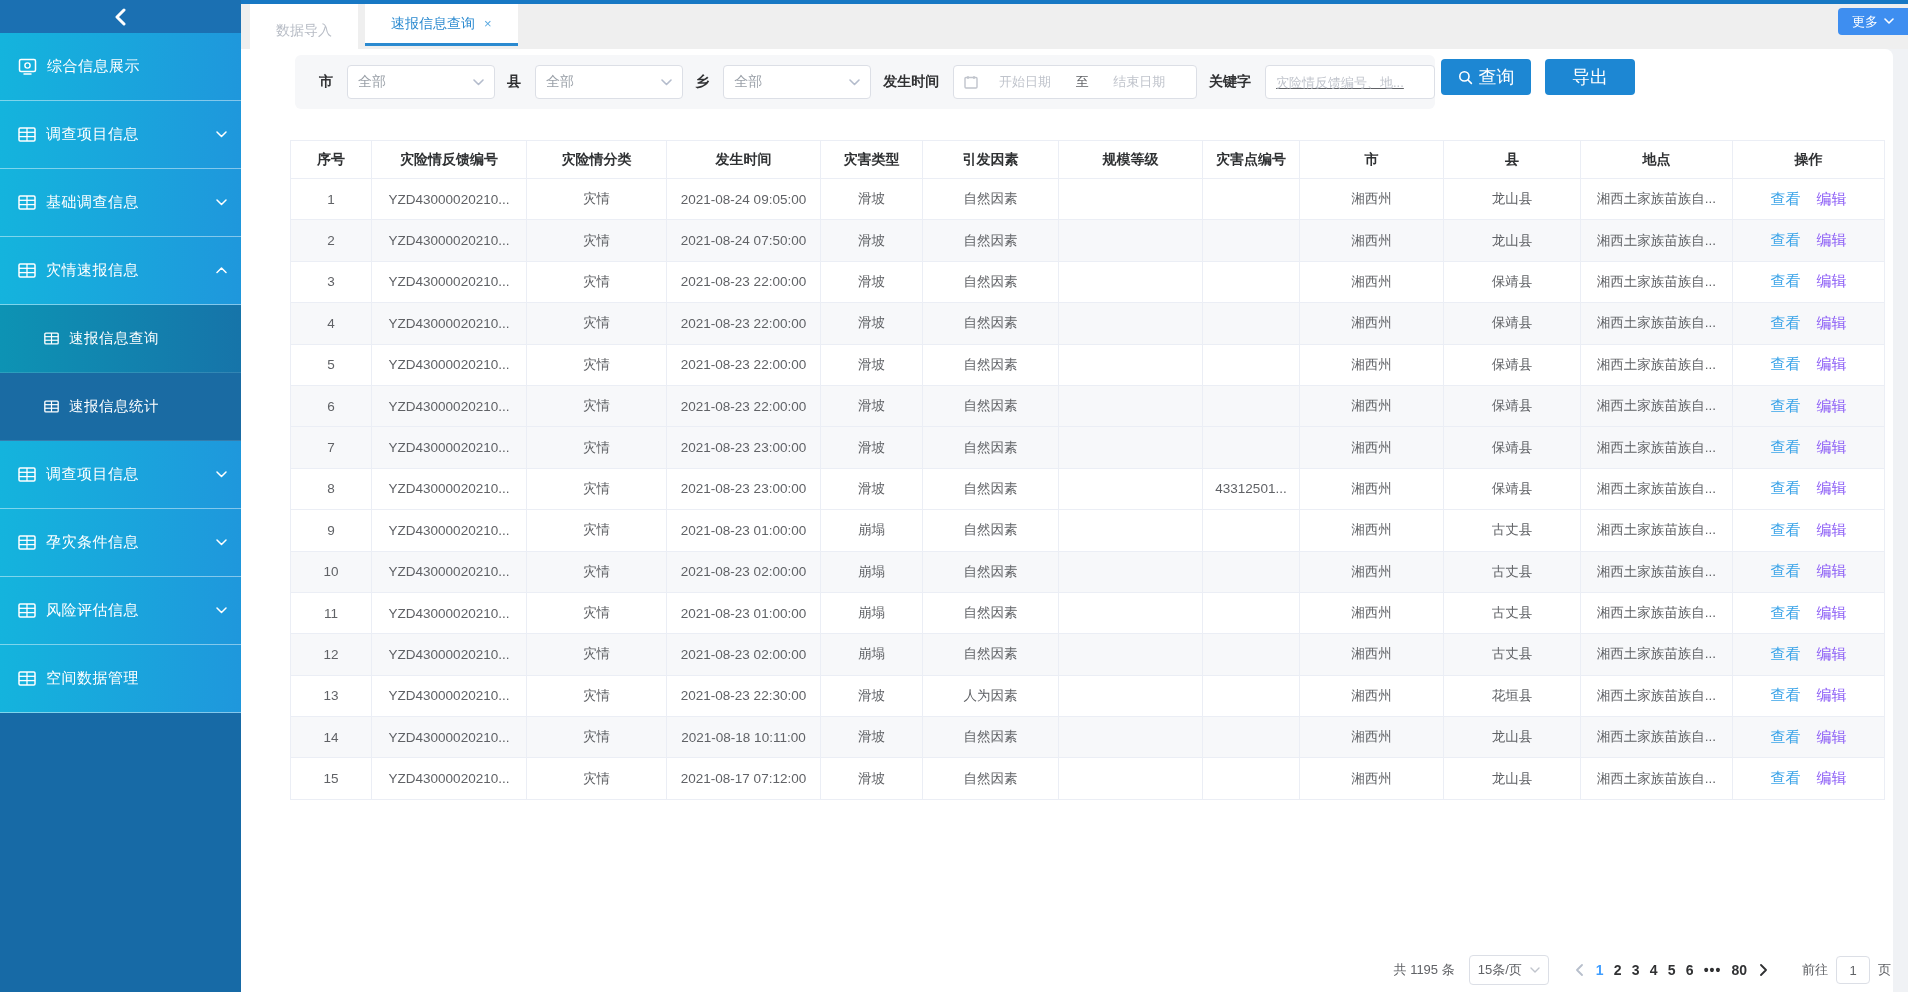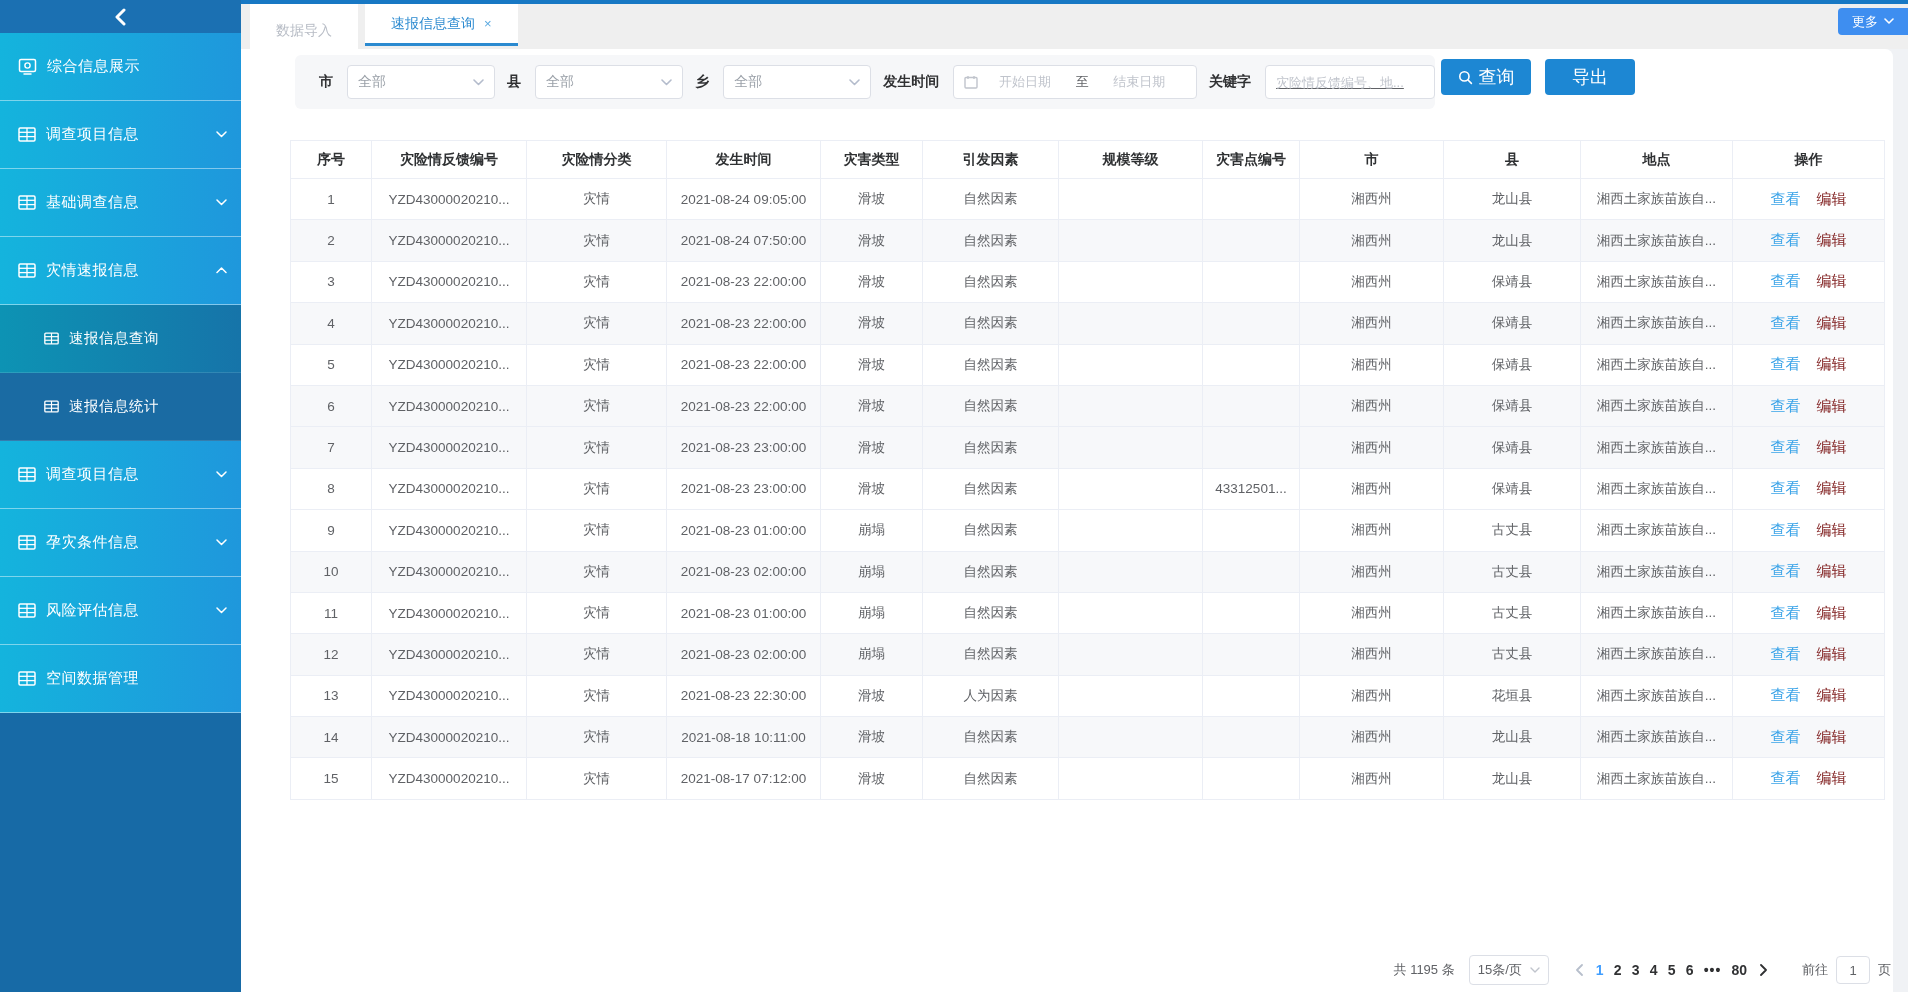--- a/index.html
+++ b/index.html
@@ -57,21 +57,21 @@
 
   
   .tbl-wrap { position:absolute; left:49px; top:91px; width:1596px; }
   table { border-collapse:collapse; table-layout:fixed; width:1594px; }
   th,td { border:1px solid #ebeef5; text-align:center; overflow:hidden; white-space:nowrap; }
   th { height:38px; font-size:14px; font-weight:700; color:#2f3133; background:#fff; }
   td { height:41.4px; font-size:13.5px; color:#606266; background:#fff; }
   tr.striped td { background:#f7f8fa; }
   .lnk { cursor:pointer; font-size:15px; }
   .lnk.view { color:#3aa3e8; margin-right:16px; }
-  .lnk.edit { color:#7f1d1d; }
+  .lnk.edit { color:#8b5cf6; }
 
   
   .pagination { position:absolute; left:0; right:2px; top:905px; height:32px;
     display:flex; align-items:center; justify-content:flex-end; font-size:13px; color:#606266; }
   .pg-total { margin-right:14px; }
   .pg-size { width:80px; height:30px; border:1px solid #dcdfe6; border-radius:4px; background:#fff;
     display:flex; align-items:center; justify-content:space-between; padding:12px 8px; margin-right:20px;
     color:#606266; cursor:pointer; }
   .pg-arrow { width:22px; display:flex; align-items:center; justify-content:center; cursor:pointer; }
   .pg-pages { display:flex; align-items:center; }

